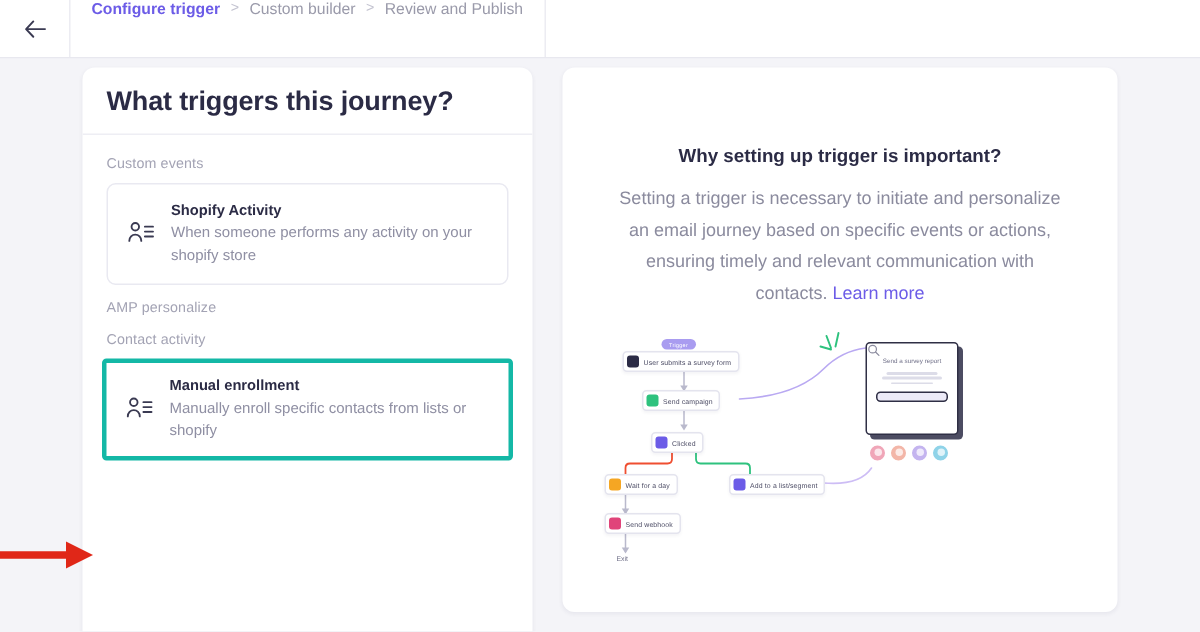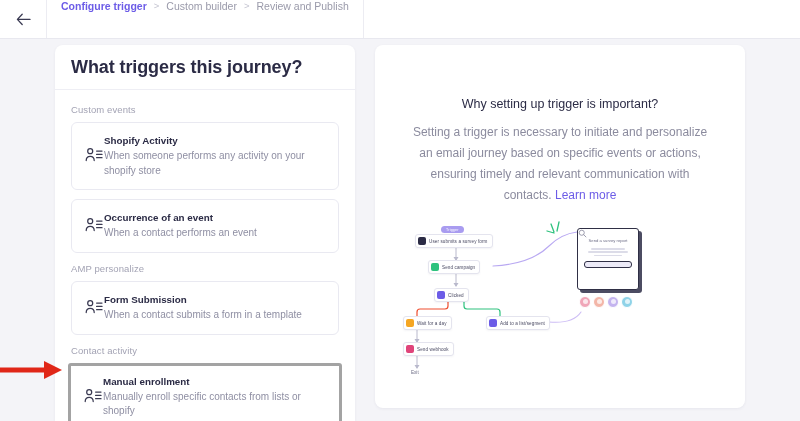--- a/index.html
+++ b/index.html
@@ -44,45 +44,45 @@
   .panel-title{font-size:18px;font-weight:700;color:#2b2b45;letter-spacing:-.1px;}
   .panel-body{padding:12px 16px 0 16px;}
 
   .group-label{
     font-size:9.5px;color:#a3a3b4;margin:10px 0 7px 0;letter-spacing:.1px;
   }
   .group-label.first{margin-top:2px;}
 
   .trigger-card{
     border:1px solid #e9e9f1;border-radius:6px;background:#fff;
-    display:flex;align-items:center;
+    display:flex;align-items:center;gap:10px;
     padding:11px 12px;margin-bottom:9px;cursor:pointer;
   }
   .trigger-card .tc-icon{flex:0 0 auto;width:20px;height:20px;display:block;}
   .tc-text{min-width:0;}
   .tc-title{font-size:9.8px;font-weight:700;color:#2b2b45;line-height:1.35;}
   .tc-sub{font-size:10px;color:#8f8fa3;line-height:1.45;margin-top:2px;}
 
   .trigger-card.highlight{
-    border:3px solid #a3a3a3;border-radius:3px;
+    border:3px solid #14b8a6;border-radius:3px;
     margin-left:-3px;margin-right:-3px;padding:9px 12px;
   }
 
   
   .anno-arrow{position:absolute;left:0;top:356px;width:66px;height:28px;}
 
   
   .right-panel{
     position:absolute;left:375px;top:45px;width:370px;height:363px;
     background:#ffffff;border-radius:8px;
     box-shadow:0 1px 3px rgba(60,60,100,.07);
     overflow:hidden;
   }
   .rp-inner{padding:52px 26px 0 26px;text-align:center;}
-  .rp-title{font-size:12.5px;font-weight:400;color:#2b2b45;}
+  .rp-title{font-size:12.5px;font-weight:700;color:#2b2b45;}
   .rp-desc{
     font-size:12px;color:#8b8b9e;line-height:1.75;margin-top:11px;
     padding:0 6px;
   }
   .rp-link{color:#6c5ce7;}
 
   
   .illus{position:relative;width:370px;height:170px;margin-top:14px;}
   .illus svg{display:block;position:absolute;left:0;top:0;}
   .node{
@@ -147,49 +147,23 @@
             <path d="M2.2 14.6c0-2.5 1.8-4.2 4-4.2s4 1.7 4 4.2" fill="none" stroke="#3a3a52" stroke-width="1.25" stroke-linecap="round"></path>
             <path d="M12.6 5.1H18M12.6 8.4H18M12.6 11.7H18" stroke="#3a3a52" stroke-width="1.25" stroke-linecap="round"></path>
           </svg>
         </span>
         <span class="tc-text">
           <span class="tc-title" style="display:block">Shopify Activity</span>
           <span class="tc-sub" style="display:block">When someone performs any activity on your shopify store</span>
         </span>
       </div>
 
-      <div class="trigger-card">
-        <span class="tc-icon">
-          <svg width="20" height="20" viewBox="0 0 20 20">
-            <circle cx="6.2" cy="5.2" r="2.5" fill="none" stroke="#3a3a52" stroke-width="1.25"></circle>
-            <path d="M2.2 14.6c0-2.5 1.8-4.2 4-4.2s4 1.7 4 4.2" fill="none" stroke="#3a3a52" stroke-width="1.25" stroke-linecap="round"></path>
-            <path d="M12.6 5.1H18M12.6 8.4H18M12.6 11.7H18" stroke="#3a3a52" stroke-width="1.25" stroke-linecap="round"></path>
-          </svg>
-        </span>
-        <span class="tc-text">
-          <span class="tc-title" style="display:block">Occurrence of an event</span>
-          <span class="tc-sub" style="display:block">When a contact performs an event</span>
-        </span>
-      </div>
 
       <div class="group-label">AMP personalize</div>
 
-      <div class="trigger-card">
-        <span class="tc-icon">
-          <svg width="20" height="20" viewBox="0 0 20 20">
-            <circle cx="6.2" cy="5.2" r="2.5" fill="none" stroke="#3a3a52" stroke-width="1.25"></circle>
-            <path d="M2.2 14.6c0-2.5 1.8-4.2 4-4.2s4 1.7 4 4.2" fill="none" stroke="#3a3a52" stroke-width="1.25" stroke-linecap="round"></path>
-            <path d="M12.6 5.1H18M12.6 8.4H18M12.6 11.7H18" stroke="#3a3a52" stroke-width="1.25" stroke-linecap="round"></path>
-          </svg>
-        </span>
-        <span class="tc-text">
-          <span class="tc-title" style="display:block">Form Submission</span>
-          <span class="tc-sub" style="display:block">When a contact submits a form in a template</span>
-        </span>
-      </div>
 
       <div class="group-label">Contact activity</div>
 
       <div class="trigger-card highlight">
         <span class="tc-icon">
           <svg width="20" height="20" viewBox="0 0 20 20">
             <circle cx="6.2" cy="5.2" r="2.5" fill="none" stroke="#3a3a52" stroke-width="1.25"></circle>
             <path d="M2.2 14.6c0-2.5 1.8-4.2 4-4.2s4 1.7 4 4.2" fill="none" stroke="#3a3a52" stroke-width="1.25" stroke-linecap="round"></path>
             <path d="M12.6 5.1H18M12.6 8.4H18M12.6 11.7H18" stroke="#3a3a52" stroke-width="1.25" stroke-linecap="round"></path>
           </svg>

